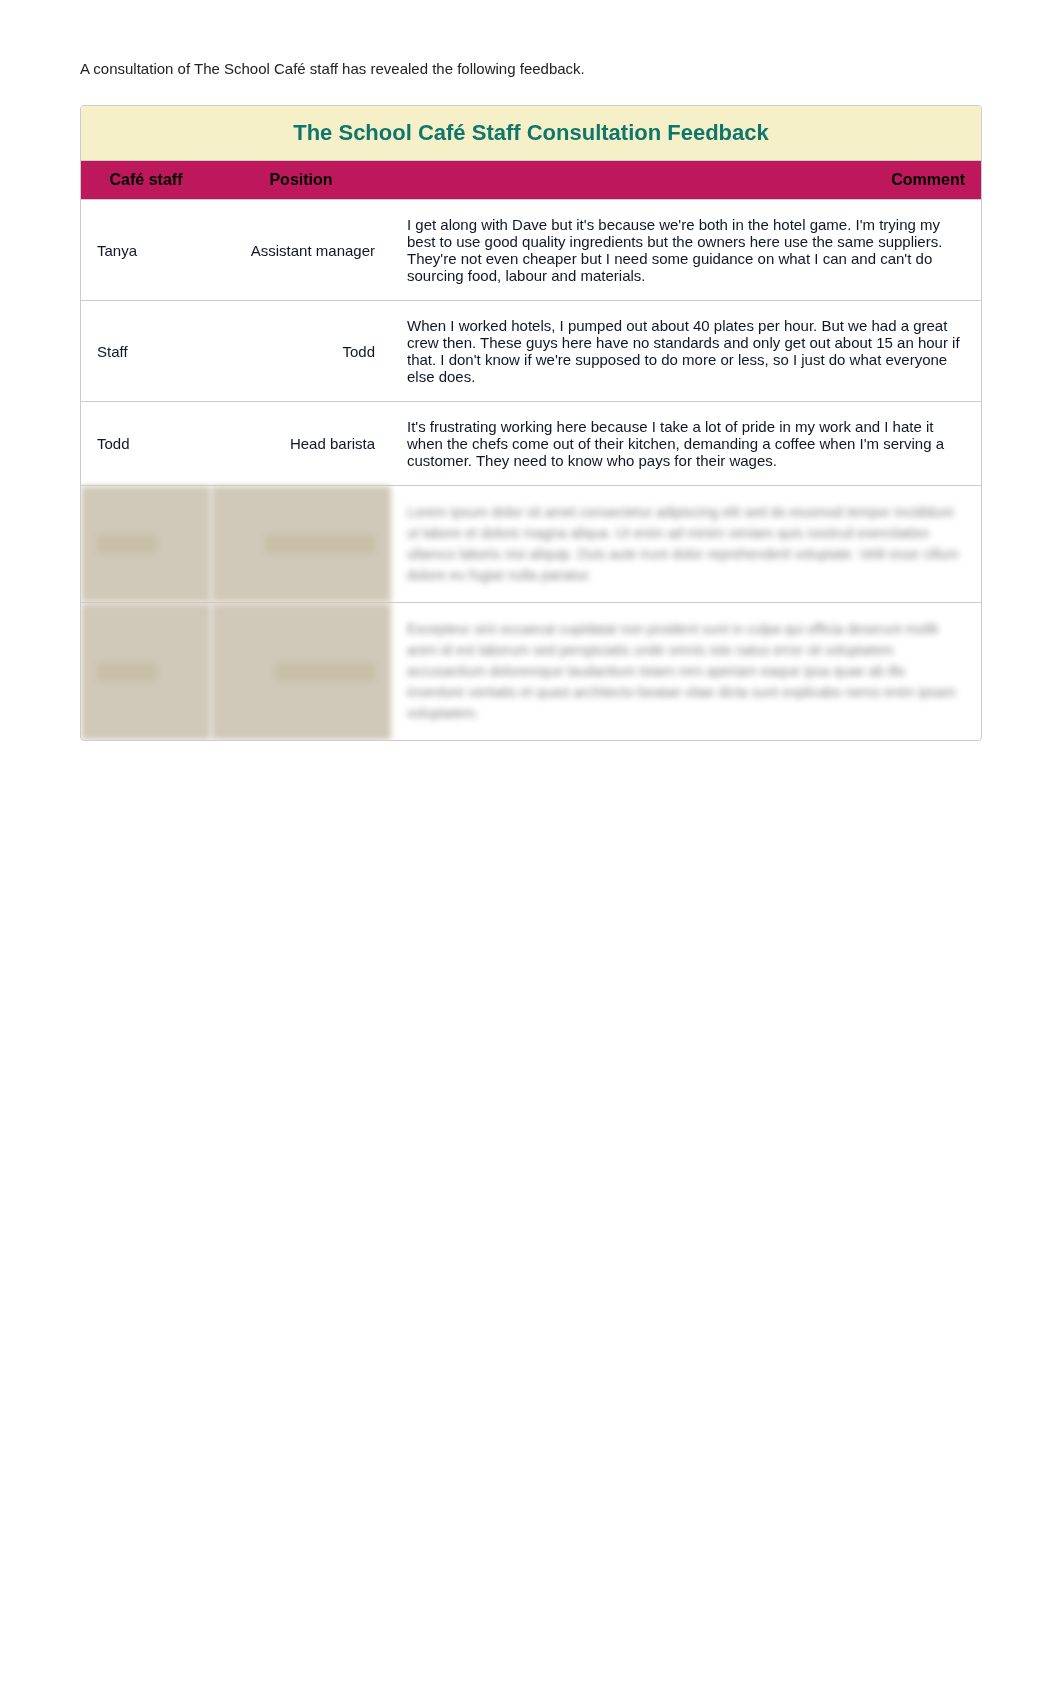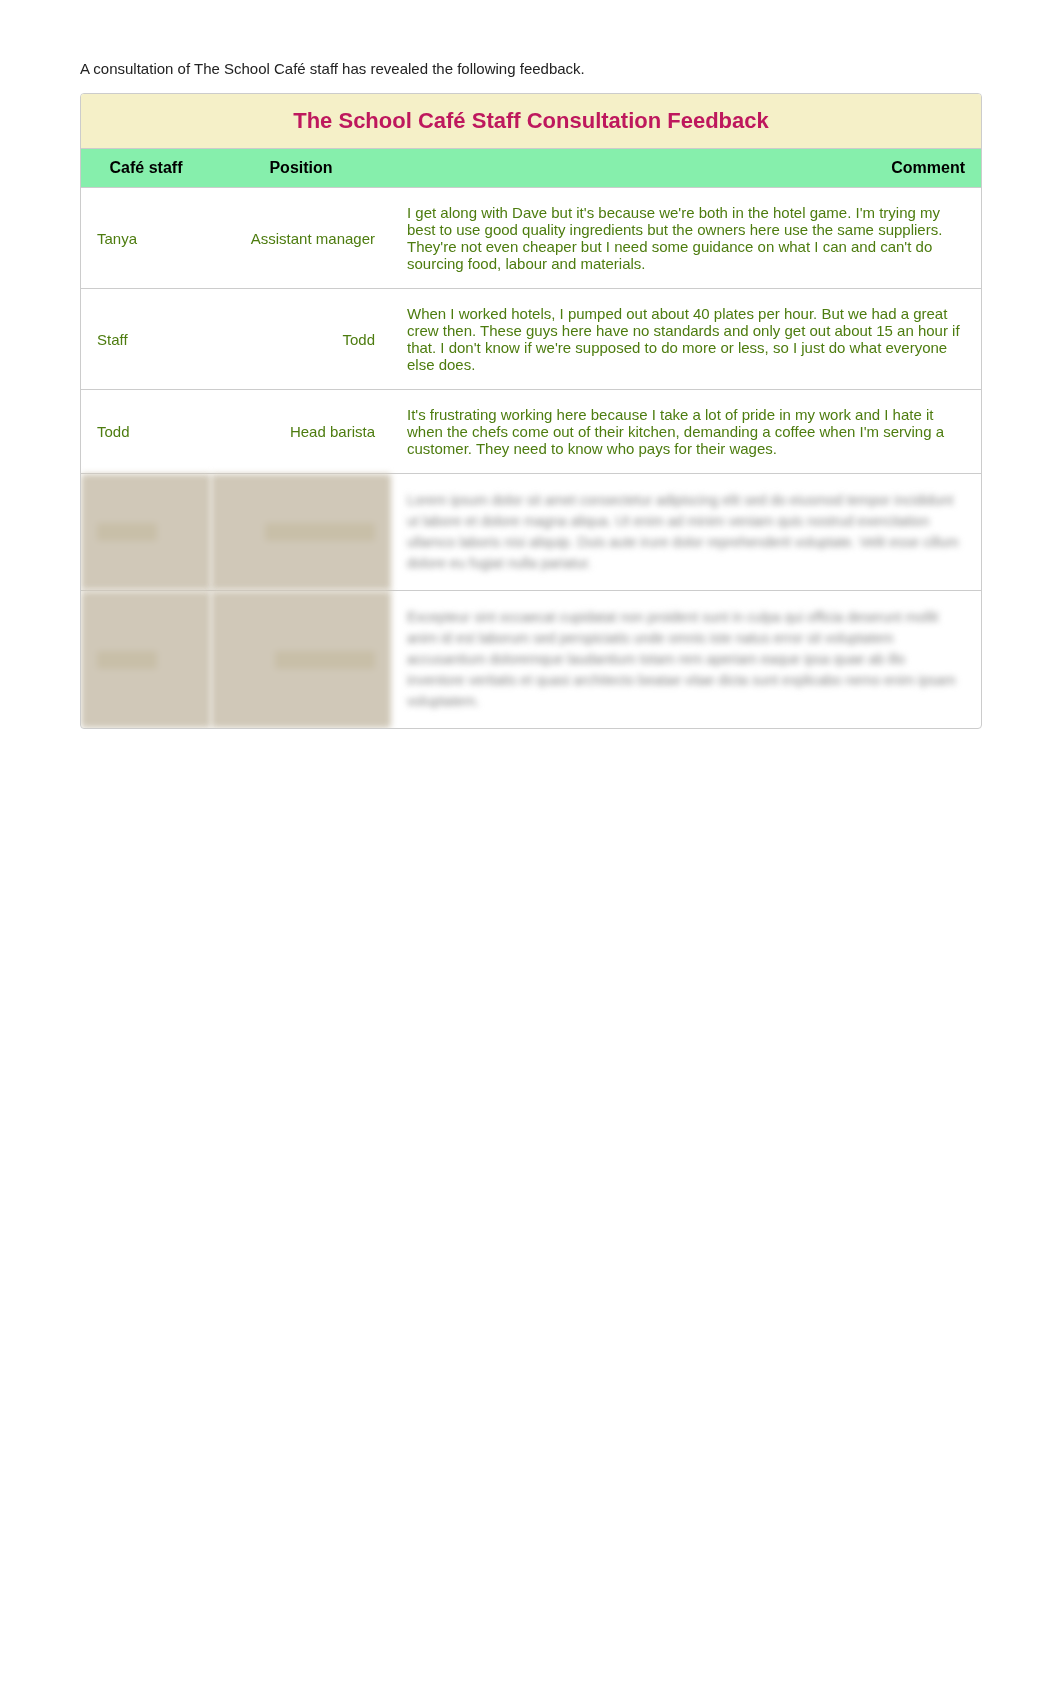--- a/index.html
+++ b/index.html
@@ -12,48 +12,48 @@
       font-family: Arial, sans-serif;
       background-color: #ffffff;
       color: #000000;
       font-size: 15px;
       padding: 60px 80px;
       width: 1062px;
       min-height: 1684px;
     }
 
     .intro-text {
-      margin-bottom: 16px;
+      margin-bottom: 28px;
       font-size: 15px;
       color: #222;
     }
 
     .table-wrapper {
       border: 1px solid #ccc;
       border-radius: 4px;
       overflow: hidden;
     }
 
     .table-title {
       background-color: #f5f0c8;
       text-align: center;
       padding: 14px 10px;
       font-size: 22px;
       font-weight: bold;
-      color: #be185d;
+      color: #0f766e;
       border-bottom: 1px solid #ccc;
     }
 
     table {
       width: 100%;
       border-collapse: collapse;
     }
 
     thead tr th {
-      background-color: #86efac;
+      background-color: #be185d;
       font-weight: bold;
       font-size: 16px;
       padding: 10px 16px;
       border-bottom: 1px solid #ccc;
       text-align: center;
     }
 
     thead tr th:last-child {
       text-align: right;
     }
@@ -63,21 +63,21 @@
     }
 
     tbody tr:last-child {
       border-bottom: none;
     }
 
     tbody tr td {
       padding: 16px 16px;
       vertical-align: middle;
       font-size: 15px;
-      color: #4d7c0f;
+      color: #0f172a;
     }
 
     tbody tr td:first-child {
       font-weight: normal;
       width: 130px;
     }
 
     tbody tr td:nth-child(2) {
       text-align: right;
       width: 180px;

